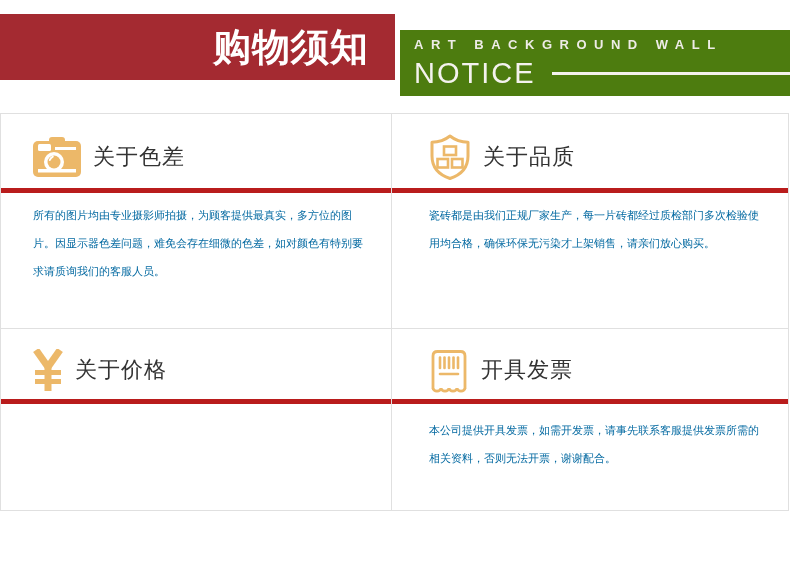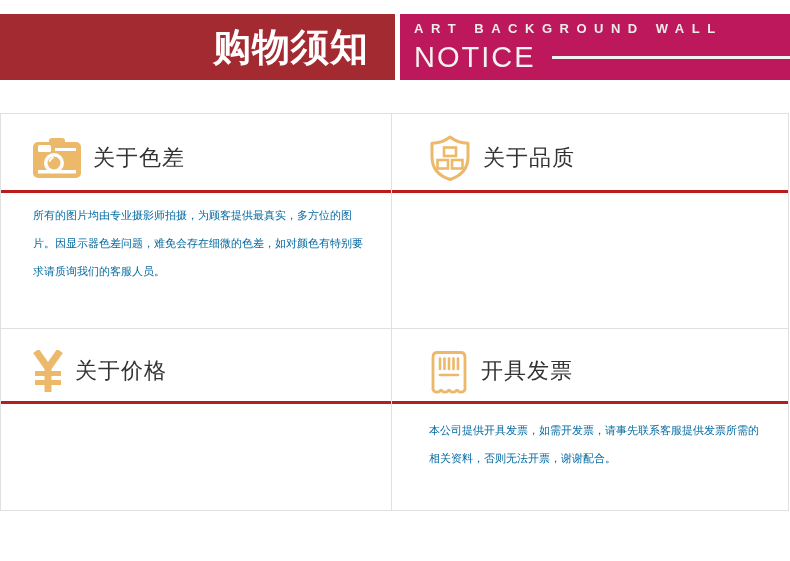--- a/index.html
+++ b/index.html
@@ -14,22 +14,22 @@
   .banner-red {
     position:absolute; left:0; top:0; width:395px; height:66px;
     background:#a42a31; display:flex; align-items:center; justify-content:flex-end;
     padding-right:26px;
     padding-left:20px;
   }
   .banner-red .page-title {
     color:#ffffff; font-size:38px; font-weight:bold; letter-spacing:1px; line-height:1;
   }
   .banner-gray {
-    position:absolute; left:400px; top:0; width:390px; height:66px;
-    background:#be185d; padding:7px 0 0 14px; overflow:hidden;
+    position:absolute; left:400px; top:16px; width:390px; height:66px;
+    background:#4d7c0f; padding:7px 0 0 14px; overflow:hidden;
   }
   .tagline {
     color:#eeece7; font-size:13px; font-weight:600; letter-spacing:7.5px;
     line-height:16px; white-space:nowrap;
   }
   .notice-row { display:flex; align-items:center; margin-top:1px; }
   .notice {
     color:#f4f2ee; font-size:29px; font-weight:300; letter-spacing:2px; line-height:38px;
   }
   .notice-line { flex:1; height:3px; background:#f4f2ee; margin-left:16px; }
@@ -38,21 +38,21 @@
   .grid {
     position:absolute; left:0; top:113px; width:789px; height:398px;
     border:1px solid #e0e0e0;
     display:grid; grid-template-columns:391px 1fr; grid-template-rows:215px 1fr;
   }
   .cell { position:relative; }
   .cell.tl, .cell.bl { border-right:1px solid #e0e0e0; }
   .cell.tl, .cell.tr { border-bottom:1px solid #e0e0e0; }
   .head {
     display:flex; align-items:center; padding-top:12px; padding-left:32px;
-    border-bottom:3px solid #b91c1c;
+    border-bottom:5px solid #b91c1c;
   }
   .cell.tl .head, .cell.tr .head { height:79px; }
   .cell.bl .head, .cell.br .head { height:75px; }
   .cell.tr .head, .cell.br .head { padding-left:37px; }
   .icon { display:inline-flex; margin-right:12px; flex:0 0 auto; }
   .title { font-size:22px; font-weight:400; color:#333333; letter-spacing:1px; }
   .body {
     padding:8px 28px 0 32px; font-size:11px; line-height:28px; color:#0369a1;
     word-break:break-all; overflow-wrap:anywhere; text-align:left;
   }
@@ -103,20 +103,21 @@
         <span class="icon">
           <svg width="42" height="46" viewBox="0 0 42 46" xmlns="http://www.w3.org/2000/svg">
             <path d="M21,2 C16,6 9,8.2 3,8.2 V22 C3,33.5 10.5,41 21,44.5 C31.5,41 39,33.5 39,22 V8.2 C33,8.2 26,6 21,2 Z" stroke="#ecb869" stroke-width="3" fill="none" stroke-linejoin="round"></path>
             <rect x="15" y="12.5" width="12" height="8.5" stroke="#ecb869" stroke-width="2.6" fill="none"></rect>
             <rect x="8.5" y="25" width="10.5" height="8.5" stroke="#ecb869" stroke-width="2.6" fill="none"></rect>
             <rect x="23" y="25" width="10.5" height="8.5" stroke="#ecb869" stroke-width="2.6" fill="none"></rect>
           </svg>
         </span>
         <h2 class="title">关于品质</h2>
       </div>
+      <p class="body">瓷砖都是由我们正规厂家生产，每一片砖都经过质检部门多次检验使用均合格，确保环保无污染才上架销售，请亲们放心购买。</p>
     </section>
 
     <section class="cell bl">
       <div class="head">
         <span class="icon">
           <svg width="30" height="42" viewBox="0 0 30 42" xmlns="http://www.w3.org/2000/svg">
             <line x1="3" y1="1" x2="15" y2="18" stroke="#ecb869" stroke-width="7"></line>
             <line x1="27" y1="1" x2="15" y2="18" stroke="#ecb869" stroke-width="7"></line>
             <line x1="15" y1="16" x2="15" y2="42" stroke="#ecb869" stroke-width="7"></line>
             <rect x="2" y="21" width="26" height="5" fill="#ecb869"></rect>

